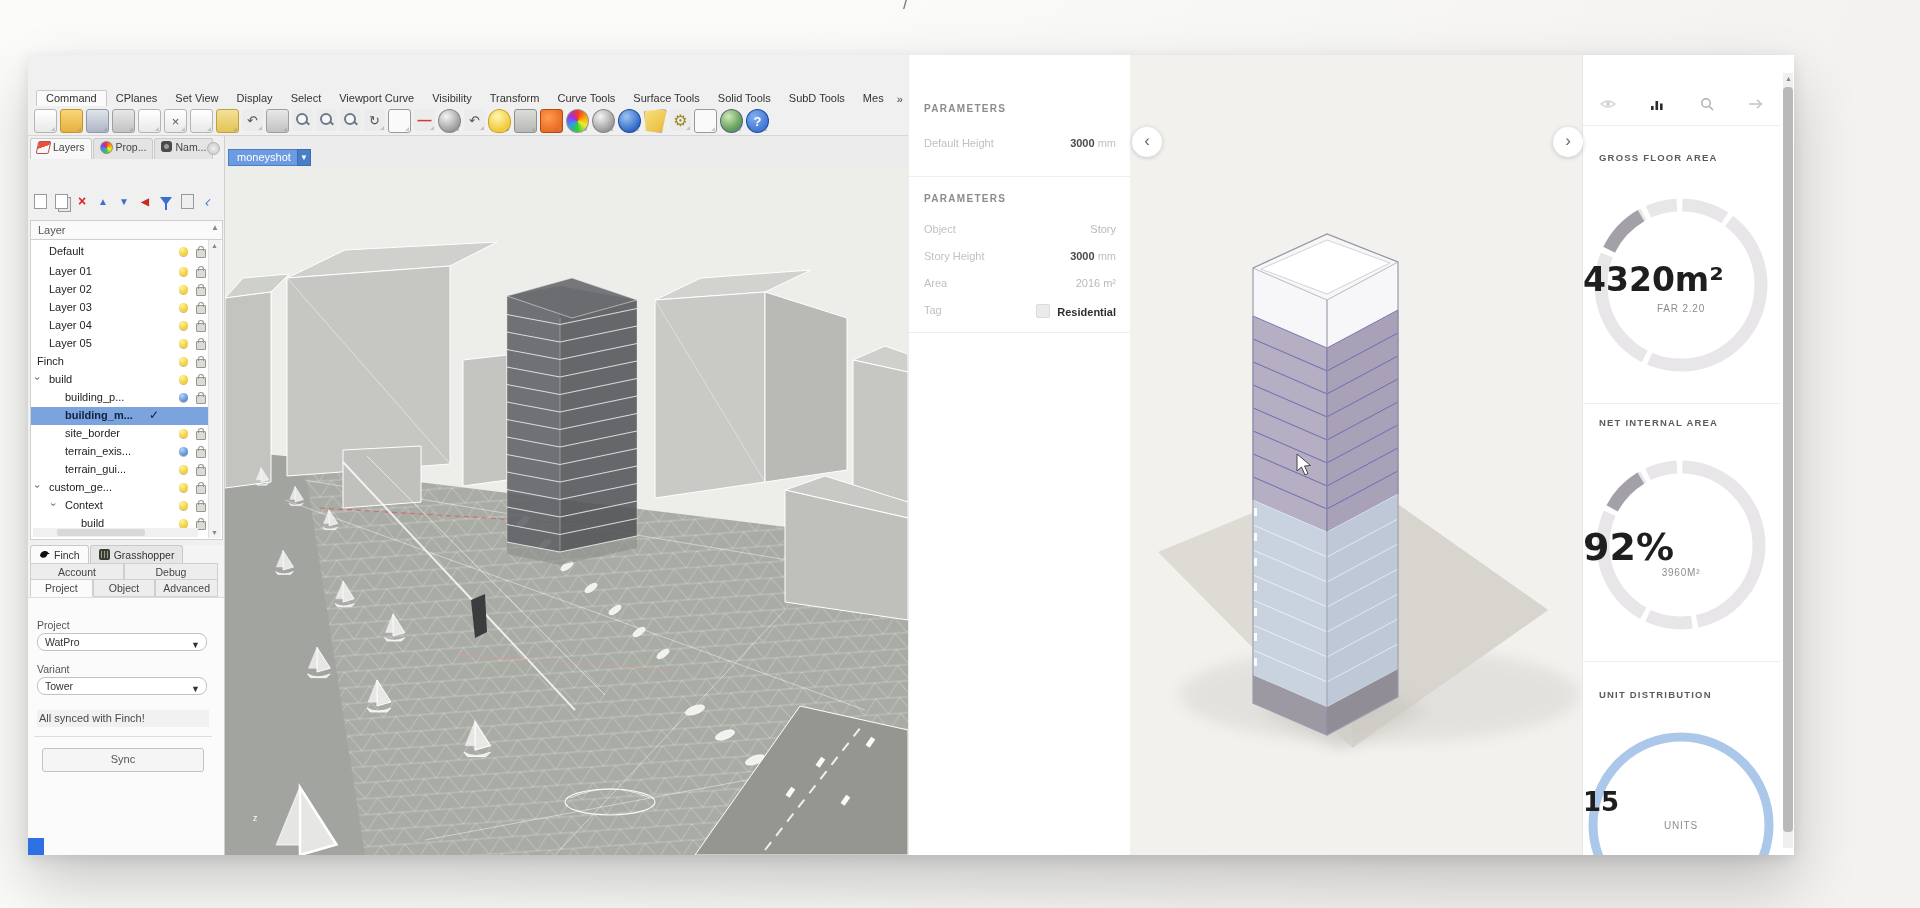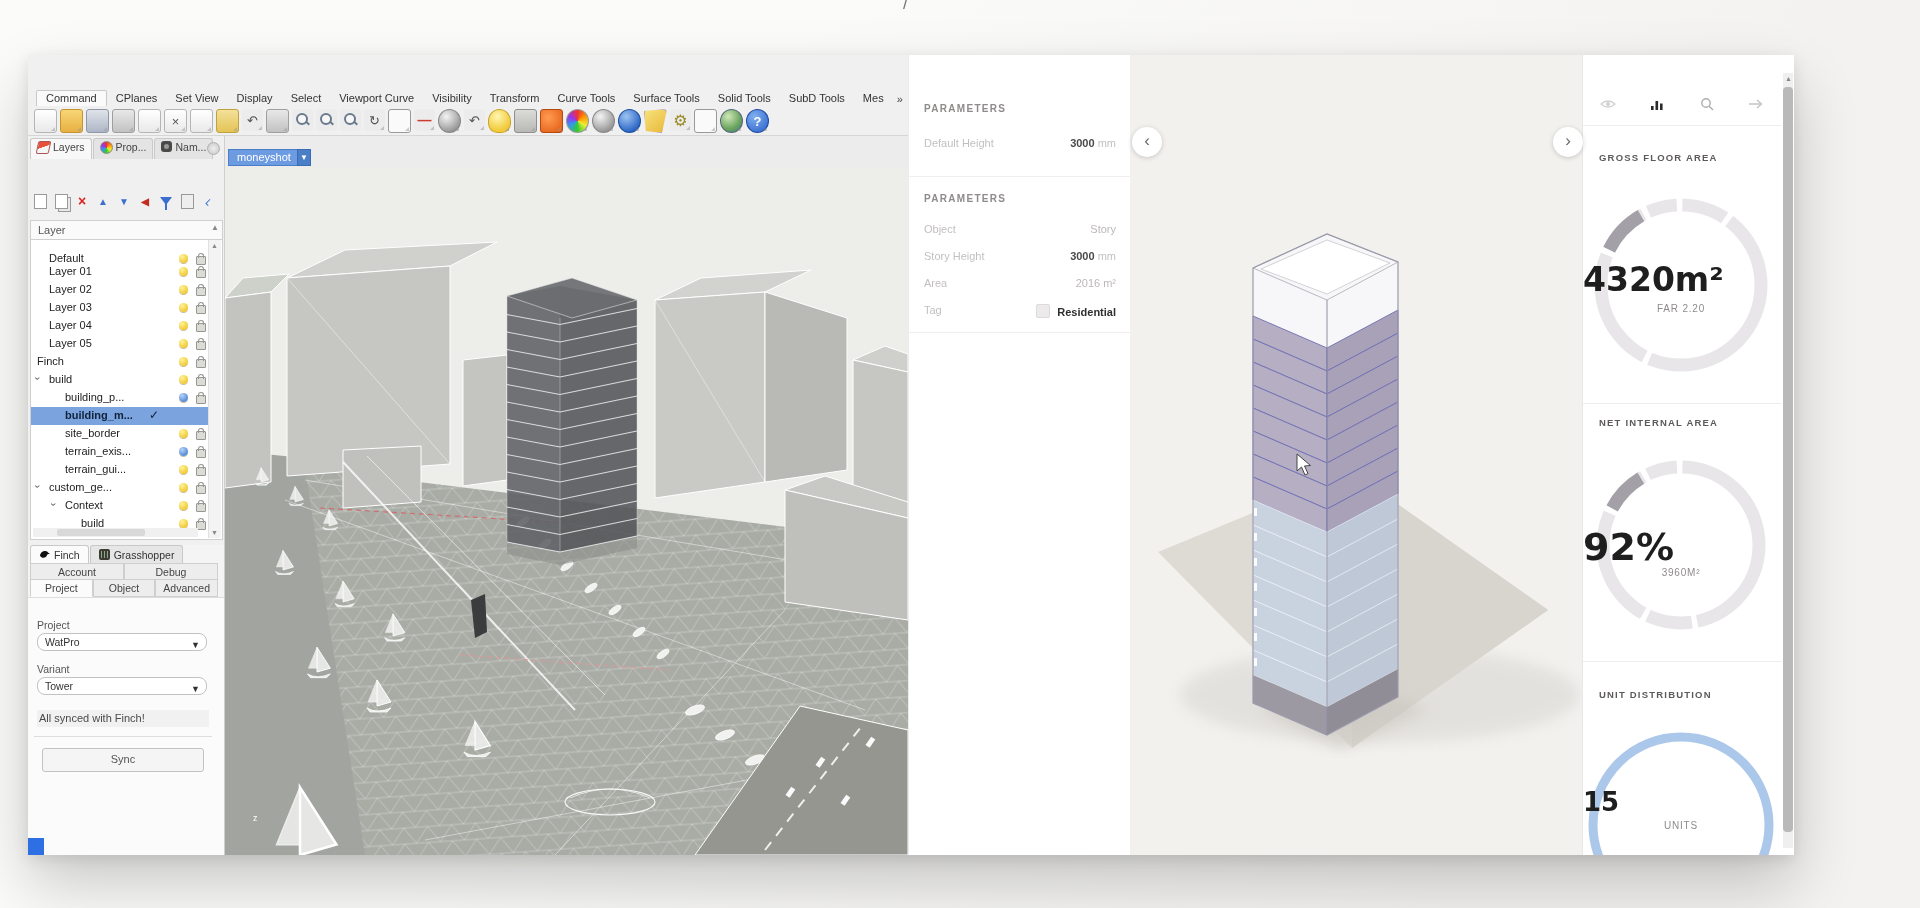--- a/index.html
+++ b/index.html
@@ -221,21 +221,21 @@
           </span>
           <span class="lti">
             <b style="color:#3a6fd0;font-size:13px;transform:rotate(-45deg);display:inline-block">⌐</b>
           </span>
         </div>
       <div id="lhead">
           <span>Layer</span>
           <span class="uparr" style="position:absolute">▲</span>
         </div>
       <div id="lrows">
-          <div class="lrow" style="top:10px">
+          <div class="lrow" style="top:3px">
             <span class="nm" style="left:18px">Default</span>
             <span class="bulb"></span>
             <span class="lockic"></span>
           </div>
           <div class="lrow" style="top:23px">
             <span class="nm" style="left:18px">Layer 01</span>
             <span class="bulb"></span>
             <span class="lockic"></span>
           </div>
           <div class="lrow" style="top:41px">

